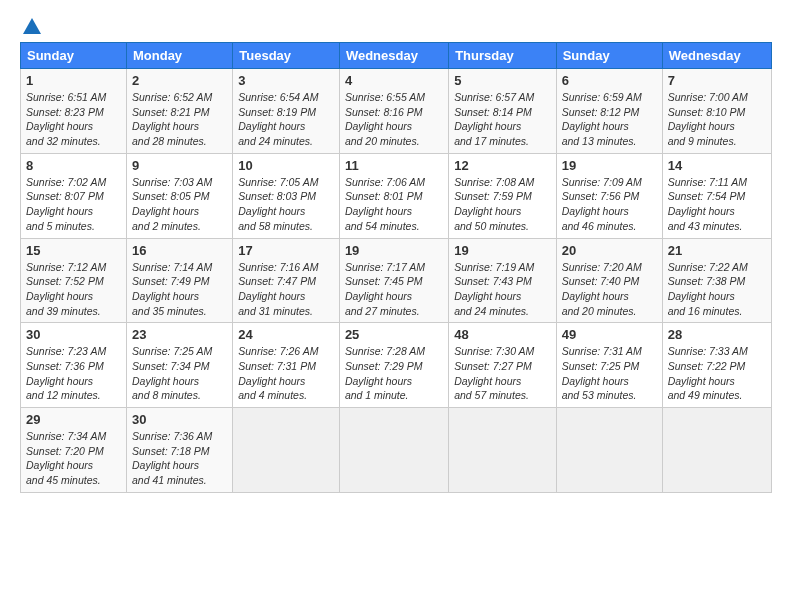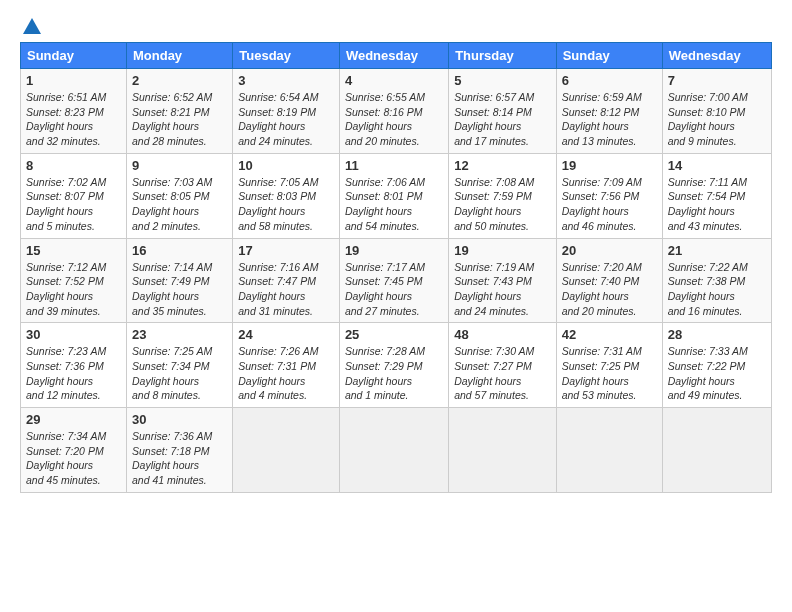--- a/index.html
+++ b/index.html
@@ -221,21 +221,21 @@
       </td>
           <td>
         <span class="day-num">25</span>
         <span class="day-info">Sunrise: 7:28 AM<br>Sunset: 7:29 PM<br>Daylight hours<br>and 1 minute.</span>
       </td>
           <td>
         <span class="day-num">48</span>
         <span class="day-info">Sunrise: 7:30 AM<br>Sunset: 7:27 PM<br>Daylight hours<br>and 57 minutes.</span>
       </td>
           <td>
-        <span class="day-num">42</span>
+        <span class="day-num">49</span>
         <span class="day-info">Sunrise: 7:31 AM<br>Sunset: 7:25 PM<br>Daylight hours<br>and 53 minutes.</span>
       </td>
           <td>
         <span class="day-num">28</span>
         <span class="day-info">Sunrise: 7:33 AM<br>Sunset: 7:22 PM<br>Daylight hours<br>and 49 minutes.</span>
       </td>
         </tr>
         <tr>
           <td>
         <span class="day-num">29</span>

